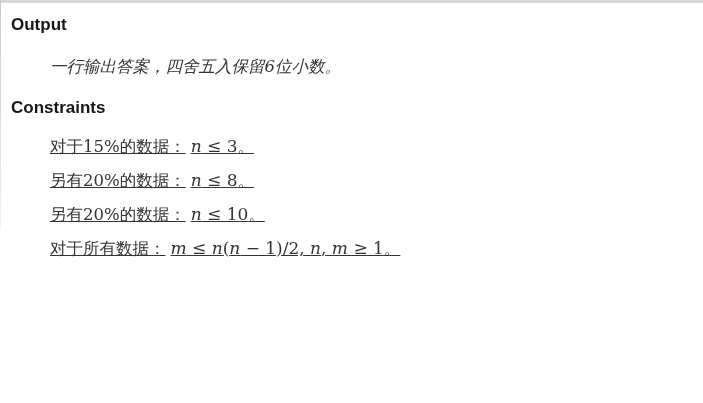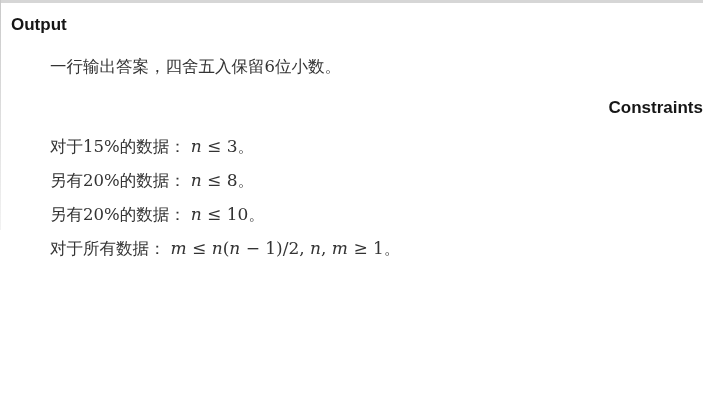--- a/index.html
+++ b/index.html
@@ -35,23 +35,25 @@
     color: #161616;
     margin: 0 0 0 11px;
     letter-spacing: 0px;
   }
   #output-heading { margin-top: 10px; }
   #constraints-heading { margin-top: 15px; }
   p.desc {
     font-size: 16.5px;
     line-height: 23px;
     margin: 15px 0 0 50px;
+    font-style: italic;
   }
   #constraint-list {
     margin: 12px 0 0 50px;
+    text-decoration: underline;
   }
   .c-row {
     font-size: 16.5px;
     line-height: 23px;
     margin: 0 0 11px 0;
     white-space: nowrap;
   }
   .c-math {
     margin-left: 5px;
     font-size: 17px;
@@ -64,20 +66,20 @@
 </head>
 <body style="background: rgb(255, 255, 255); color: rgb(51, 51, 51);">
 
 <div class="top-strip" style="background: rgb(214, 214, 214);"></div>
 <div class="left-strip"></div>
 
 <h1 class="sec" id="output-heading" style="color: rgb(22, 22, 22);">Output</h1>
 
 <p class="desc">一行输出答案，四舍五入保留6位小数。</p>
 
-<h1 class="sec" id="constraints-heading" style="color: rgb(22, 22, 22); text-align: right;">Constraints</h1>
+<h1 class="sec" id="constraints-heading" style="color: rgb(22, 22, 22);">Constraints</h1>
 
 <div id="constraint-list">
     <p class="c-row"><span class="c-label">对于15%的数据：</span><span class="c-math"><i>n</i> ≤ 3</span><span class="c-suffix">。</span></p>
     <p class="c-row"><span class="c-label">另有20%的数据：</span><span class="c-math"><i>n</i> ≤ 8</span><span class="c-suffix">。</span></p>
     <p class="c-row"><span class="c-label">另有20%的数据：</span><span class="c-math"><i>n</i> ≤ 10</span><span class="c-suffix">。</span></p>
     <p class="c-row"><span class="c-label">对于所有数据：</span><span class="c-math"><i>m</i> ≤ <i>n</i>(<i>n</i> − 1)/2, <i>n</i>, <i>m</i> ≥ 1</span><span class="c-suffix">。</span></p>
   </div>
 
 </body></html>

